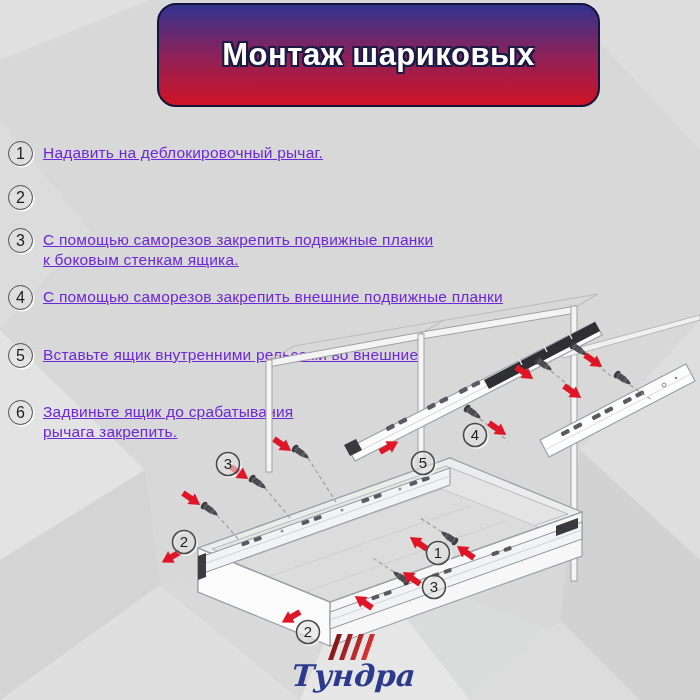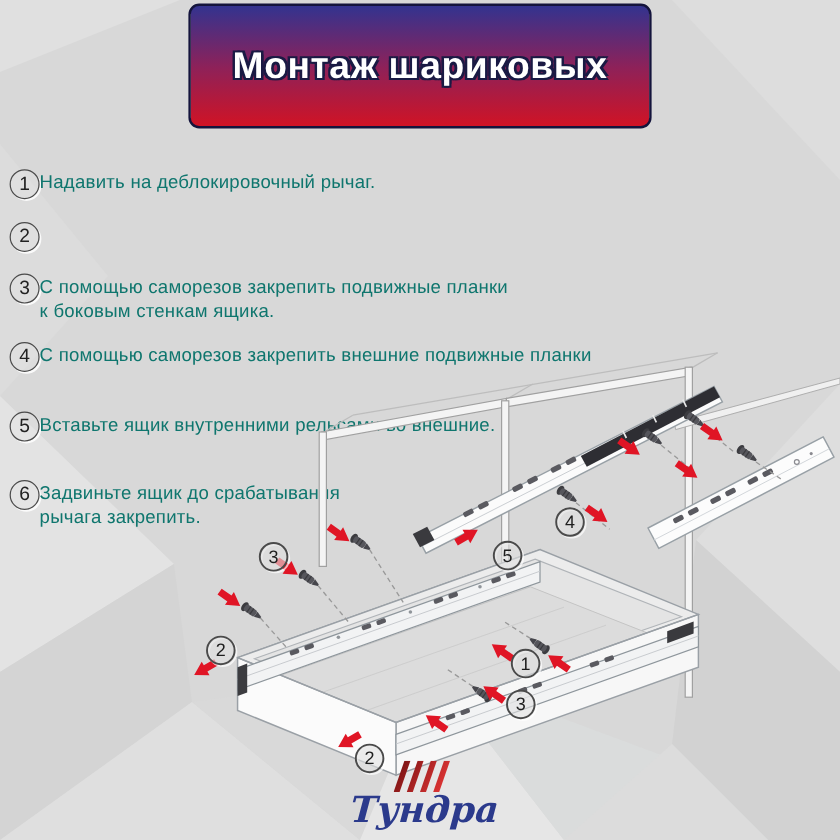--- a/index.html
+++ b/index.html
@@ -3,40 +3,40 @@
 <meta charset="utf-8">
 <style>
   html,body{margin:0;padding:0;}
   .canvas{
     position:relative;width:700px;height:700px;overflow:hidden;
     background:#d8d8d8;
     font-family:"Liberation Sans",sans-serif;
   }
   .bg{position:absolute;left:0;top:0;width:700px;height:700px;}
   .banner{
-    position:absolute;left:157px;top:3px;width:386px;height:104px;
-    border:2px solid #14143c;border-radius:9px;box-sizing:border-box;
+    position:absolute;left:157px;top:3px;width:443px;height:104px;
+    border:2px solid #14143c;border-radius:19px;box-sizing:border-box;
     background:linear-gradient(180deg,#33338f 0%,#8f2158 52%,#d01325 100%);
     display:flex;flex-direction:column;align-items:center;justify-content:center;
   }
   .banner .tline{
     color:#ffffff;font-size:31px;font-weight:700;line-height:38px;letter-spacing:.5px;
     text-shadow:-2px -2px 0 #1a1a44,2px -2px 0 #1a1a44,-2px 2px 0 #1a1a44,2px 2px 0 #1a1a44,0 2px 0 #1a1a44;
     white-space:nowrap;
   }
   .steps{position:absolute;left:0;top:0;width:700px;height:700px;}
   .step{position:absolute;left:8px;display:flex;align-items:flex-start;}
   .snum{
     width:25px;height:25px;border:1.6px solid #4a4a4a;border-radius:50%;
     box-sizing:border-box;flex:0 0 25px;
     display:flex;align-items:center;justify-content:center;
     font-size:16px;color:#222;background:rgba(230,230,230,.35);
     box-shadow:1.5px 1.5px 0 rgba(255,255,255,.85);
   }
-  .stext{font-size:15.5px;line-height:20px;color:#0f766e;letter-spacing:.2px;padding-top:2px;}
+  .stext{margin-left:10px;font-size:15.5px;line-height:20px;color:#6d28d9;letter-spacing:.2px;padding-top:2px;text-decoration:underline;}
   .stext .sline{display:block;white-space:nowrap;}
   .diagram{position:absolute;left:0;top:0;width:700px;height:700px;pointer-events:none;}
   .logo{position:absolute;left:292px;top:634px;width:120px;text-align:center;}
   .logo .stripes{display:block;margin:0 auto;}
   .brand{
     font-family:"DejaVu Serif",serif;font-style:italic;font-weight:700;
     font-size:30px;line-height:32px;color:#2b3a8c;transform:skewX(-4deg);
   }
 </style>
 </head>

